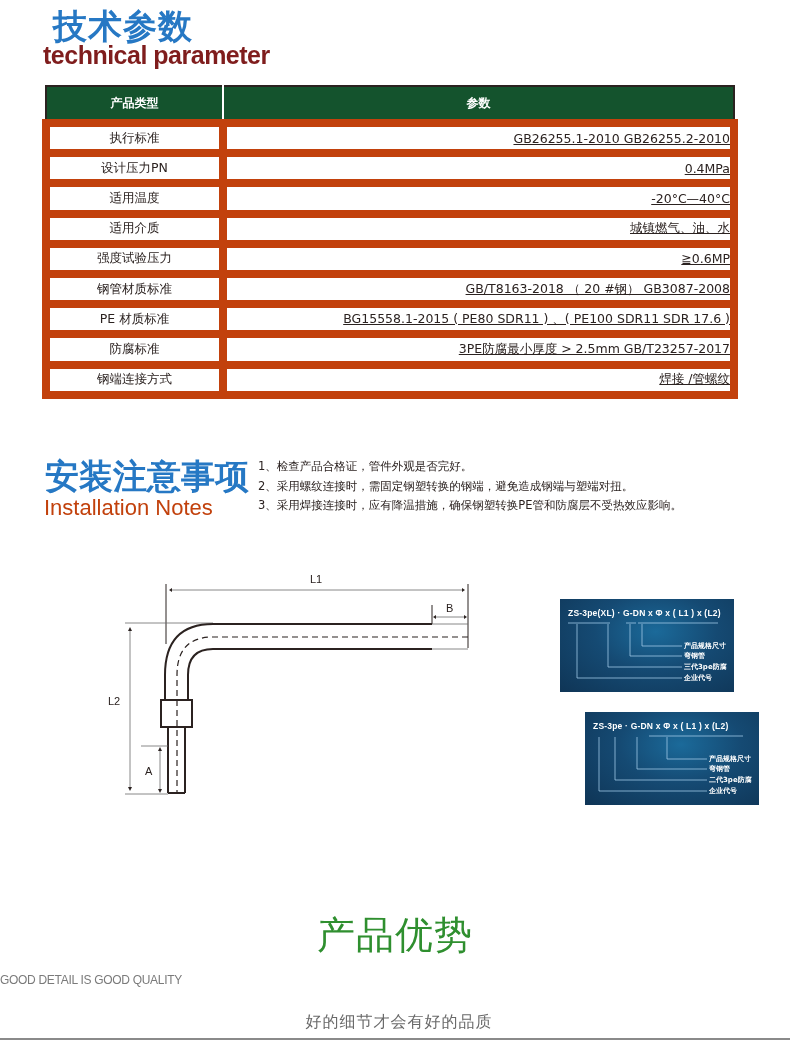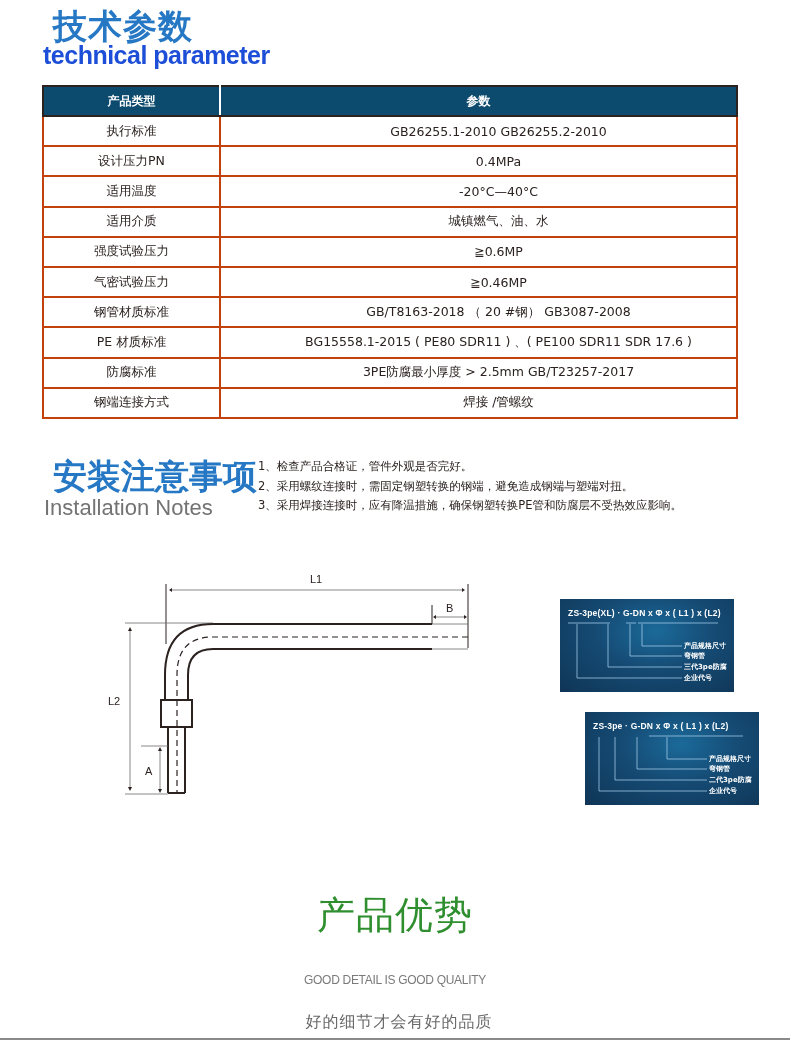--- a/index.html
+++ b/index.html
@@ -1,44 +1,44 @@
 <!DOCTYPE html>
 <html><head>
   <meta charset="utf-8">
   <style>
     * { margin: 0; padding: 0; box-sizing: border-box; }
     html, body { width: 790px; height: 1056px; background: #ffffff; overflow: hidden; }
     body { position: relative; font-family: "DejaVu Sans", "Liberation Sans", sans-serif; color: #231815; }
 
     .title-cn { position: absolute; left: 53px; top: 6px; font-size: 34px; font-weight: bold; color: #2678c4; letter-spacing: 1px; line-height: 40px; }
-    .title-en { position: absolute; left: 43px; top: 40px; font-family: "Liberation Sans", sans-serif; font-size: 25px; font-weight: bold; color: #1d4ed8; letter-spacing: -0.5px; line-height: 30px; }
+    .title-en { position: absolute; left: 43px; top: 40px; font-family: "Liberation Sans", sans-serif; font-size: 25px; font-weight: bold; color: #7f1d1d; letter-spacing: -0.5px; line-height: 30px; }
 
     table.spec { position: absolute; left: 42px; top: 85px; width: 696px; border-collapse: collapse; border: 2.5px solid #2b2220; }
-    table.spec th { background: #0c4a6e; color: #ffffff; font-size: 12px; font-weight: bold; height: 30px; text-align: center; border: 1.5px solid #2b2220; border-bottom: 2px solid #2b2220; }
+    table.spec th { background: #14532d; color: #ffffff; font-size: 12px; font-weight: bold; height: 37px; text-align: center; border: 1.5px solid #2b2220; border-bottom: 2px solid #2b2220; }
     table.spec th.c1 { width: 177px; border-right: 2px solid #ffffff; }
-    table.spec td { height: 30.2px; font-size: 12.5px; border: 2px solid #c2410c; color: #2b2220; }
+    table.spec td { height: 30.2px; font-size: 12.5px; border: 8px solid #c2410c; color: #2b2220; }
     table.spec td.k { text-align: center; width: 177px; }
-    table.spec td.v { padding-left: 40px; text-align: center; }
+    table.spec td.v { padding-left: 40px; text-align: right; text-decoration: underline; }
 
-    .install-cn { position: absolute; left: 53px; top: 456px; font-size: 34px; font-weight: bold; color: #2678c4; letter-spacing: 0px; line-height: 40px; }
-    .install-en { position: absolute; left: 44px; top: 494px; font-family: "Liberation Sans", sans-serif; font-size: 22px; color: #737373; line-height: 28px; }
+    .install-cn { position: absolute; left: 45px; top: 456px; font-size: 34px; font-weight: bold; color: #2678c4; letter-spacing: 0px; line-height: 40px; }
+    .install-en { position: absolute; left: 44px; top: 494px; font-family: "Liberation Sans", sans-serif; font-size: 22px; color: #c2410c; line-height: 28px; }
     .notes { position: absolute; left: 258px; top: 457px; list-style: none; }
     .notes li { font-size: 11.5px; line-height: 19.5px; color: #2b2220; white-space: nowrap; }
 
     .diagram { position: absolute; left: 100px; top: 565px; width: 400px; height: 250px; }
 
     .code-card { position: absolute; left: 560px; width: 174px; height: 93px; background: radial-gradient(ellipse at 55% 35%, #1b6a9a 0%, #154a73 45%, #0f3556 100%); overflow: hidden; }
     .code-card .code { position: absolute; left: 8px; top: 9px; font-family: "Liberation Sans", sans-serif; font-size: 8.5px; font-weight: bold; color: #ffffff; white-space: nowrap; letter-spacing: 0.2px; }
     .code-card svg { position: absolute; left: 0; top: 0; }
     .code-card .lbl { position: absolute; left: 124px; font-size: 7px; font-weight: bold; color: #ffffff; white-space: nowrap; text-align: center; }
     .card1 { top: 599px; }
     .card2 { top: 712px; margin-left: 25px; }
 
-    .adv-title { position: absolute; left: 0; width: 790px; top: 892px; text-align: center; font-size: 38px; color: #2f8f2f; line-height: 46px; letter-spacing: 1px; }
-    .adv-en { position: absolute; left: 0; width: 790px; top: 973px; text-align: center; font-family: "Liberation Sans", sans-serif; font-size: 12px; color: #7a7a7a; letter-spacing: -0.3px; }
+    .adv-title { position: absolute; left: 0; width: 790px; top: 912px; text-align: center; font-size: 38px; color: #2f8f2f; line-height: 46px; letter-spacing: 1px; }
+    .adv-en { position: absolute; left: 0; width: 790px; top: 973px; text-align: left; font-family: "Liberation Sans", sans-serif; font-size: 12px; color: #7a7a7a; letter-spacing: -0.3px; }
     .adv-sub { position: absolute; left: 0; width: 790px; top: 1012px; text-align: center; font-size: 16px; color: #6a6a6a; letter-spacing: 1px; padding-left: 8px; }
     .bottom-rule { position: absolute; left: 0; top: 1038px; width: 790px; height: 1.5px; background: #8a8a8a; }
   </style>
 </head>
 <body>
 
 <div>
   <div class="title-cn">技术参数</div>
   <div class="title-en">technical parameter</div>
 </div>
@@ -63,24 +63,20 @@
         <td class="k">适用温度</td>
         <td class="v">-20°C—40°C</td>
       </tr>
     <tr>
         <td class="k">适用介质</td>
         <td class="v">城镇燃气、油、水</td>
       </tr>
     <tr>
         <td class="k">强度试验压力</td>
         <td class="v">≧0.6MP</td>
-      </tr>
-    <tr>
-        <td class="k">气密试验压力</td>
-        <td class="v">≧0.46MP</td>
       </tr>
     <tr>
         <td class="k">钢管材质标准</td>
         <td class="v">GB/T8163-2018 （ 20 #钢）      GB3087-2008</td>
       </tr>
     <tr>
         <td class="k">PE 材质标准</td>
         <td class="v">BG15558.1-2015 (  PE80 SDR11 ) 、( PE100 SDR11 SDR 17.6 )</td>
       </tr>
     <tr>

